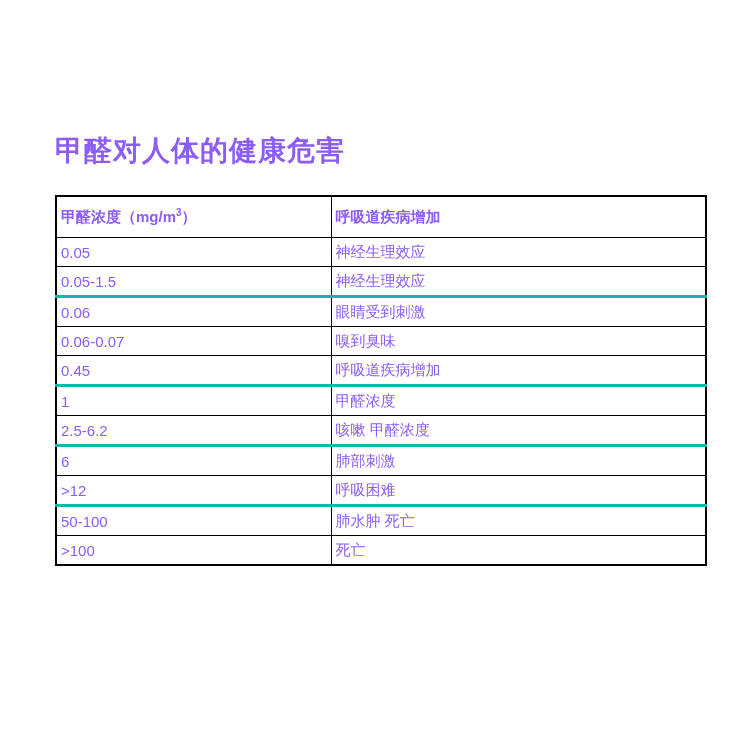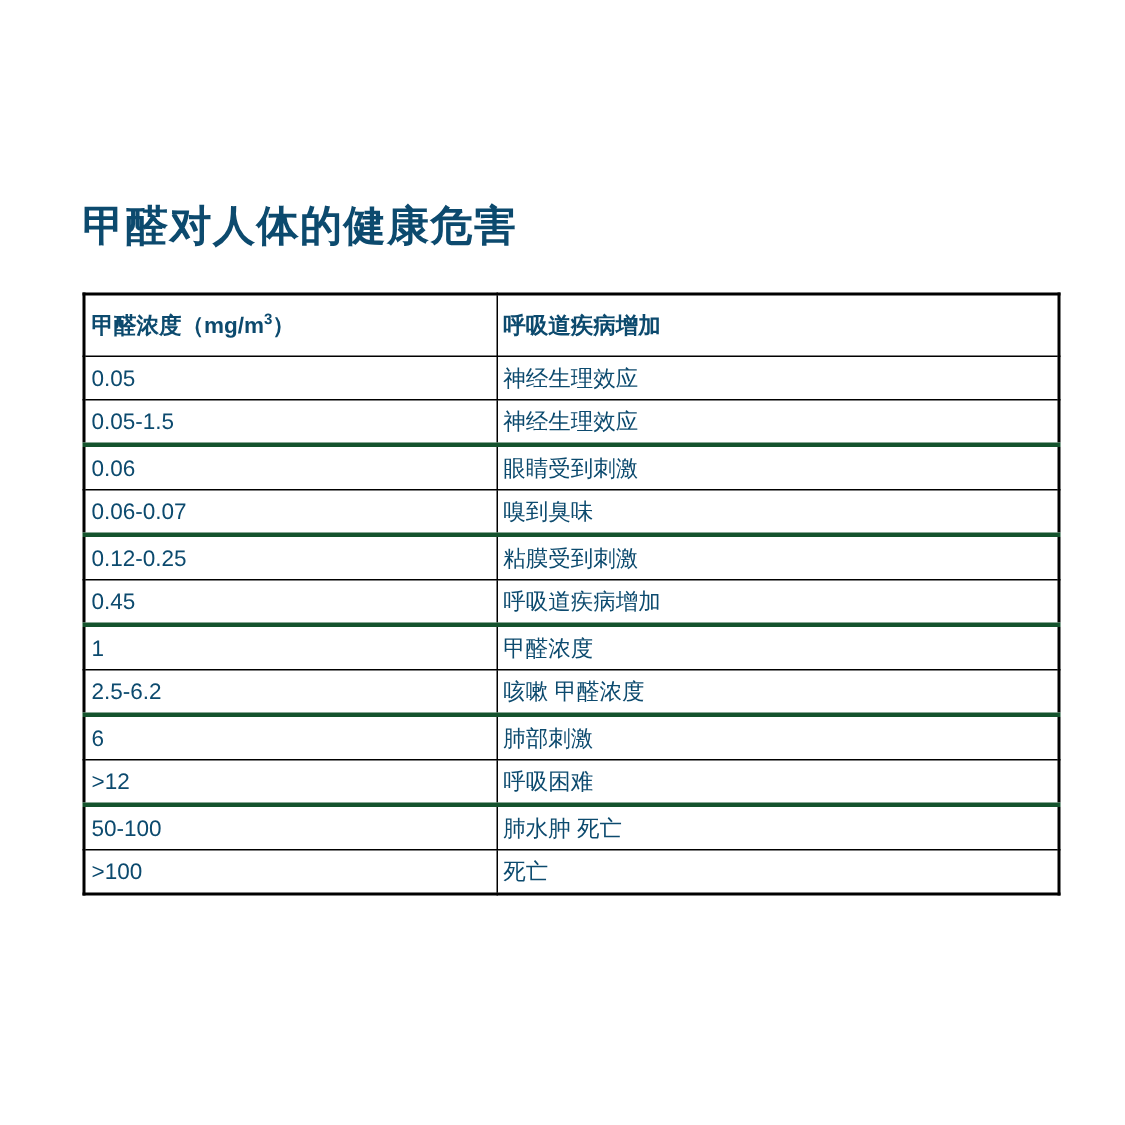--- a/index.html
+++ b/index.html
@@ -1,21 +1,21 @@
 <!DOCTYPE html>
 <html><head>
 <meta charset="utf-8">
 <style>
   html, body { margin: 0; padding: 0; background: #ffffff; }
   .page {
     position: relative;
     width: 750px;
     height: 750px;
     background: #ffffff;
-    color: #0c4a6e;
+    color: #8b5cf6;
     font-family: "Liberation Sans", sans-serif;
     overflow: hidden;
   }
   .title {
     position: absolute;
     left: 55px;
     top: 113px;
     font-size: 28px;
     font-weight: 700;
     letter-spacing: 1px;
@@ -44,21 +44,21 @@
     height: 36px;
     font-weight: 700;
     font-size: 15px;
     margin-left: 15px;
   }
   table.hazard-table td {
     height: 24px;
     font-weight: 400;
   }
   table.hazard-table tr.group-start td {
-    border-top: 3px solid #14532d;
+    border-top: 3px solid #14b8a6;
     margin-top: 20px;
   }
   .col-concentration { width: 275px; }
   .col-effect { width: 375px; }
   .sup {
     font-size: 10px;
     position: relative;
     top: -6px;
   }
 </style>
@@ -90,24 +90,20 @@
       <td>神经生理效应</td>
     </tr>
         <tr class="group-start">
       <td>0.06</td>
       <td>眼睛受到刺激</td>
     </tr>
         <tr>
       <td>0.06-0.07</td>
       <td>嗅到臭味</td>
     </tr>
-        <tr class="group-start">
-      <td>0.12-0.25</td>
-      <td>粘膜受到刺激</td>
-    </tr>
         <tr>
       <td>0.45</td>
       <td>呼吸道疾病增加</td>
     </tr>
         <tr class="group-start">
       <td>1</td>
       <td>甲醛浓度</td>
     </tr>
         <tr>
       <td>2.5-6.2</td>

